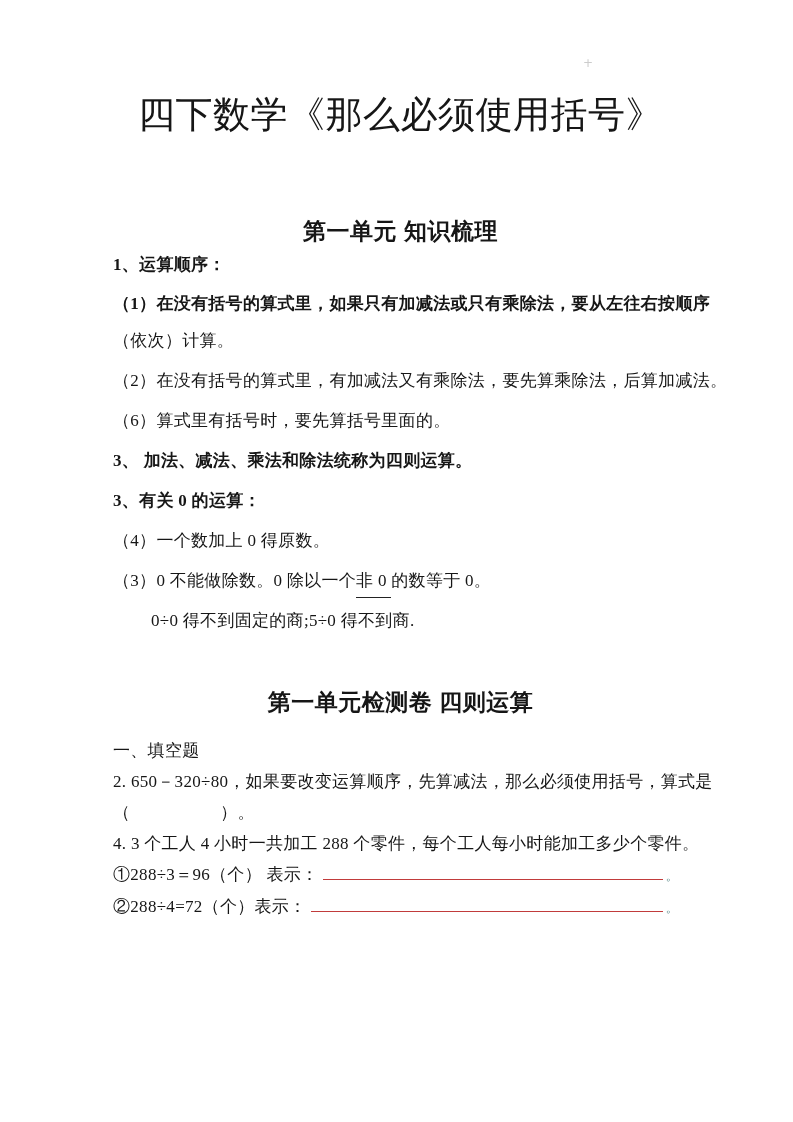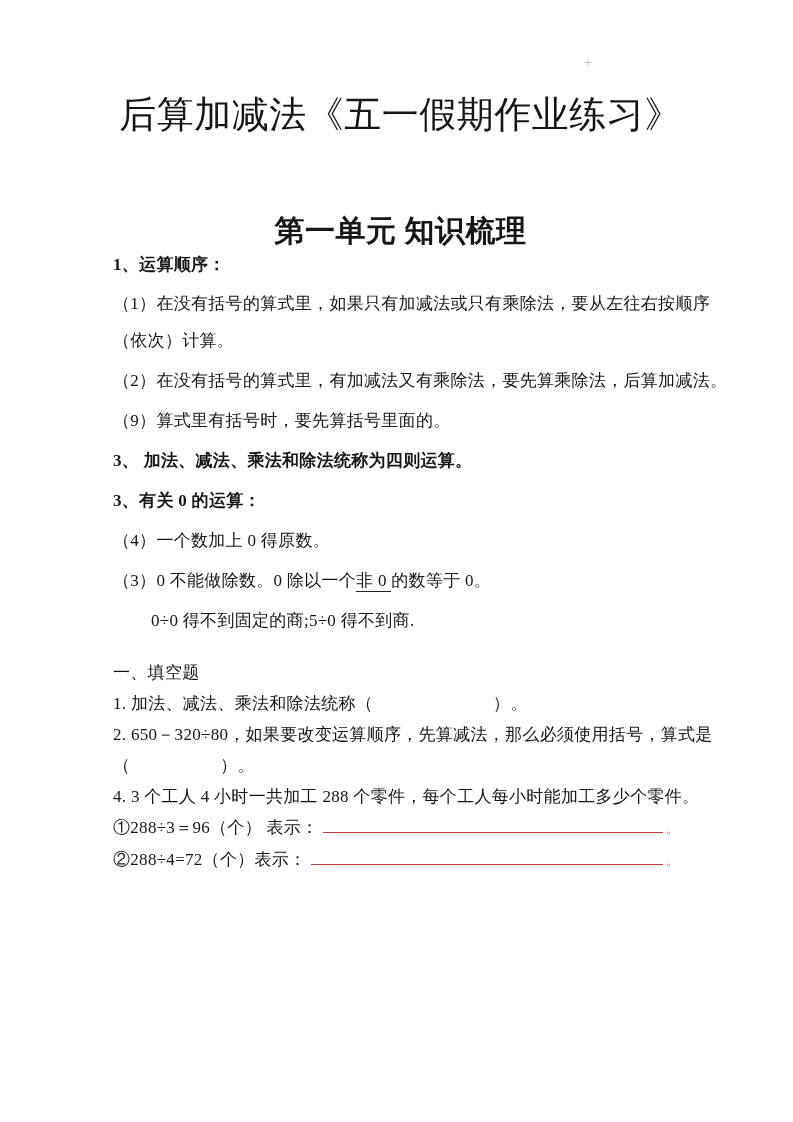--- a/index.html
+++ b/index.html
@@ -29,22 +29,22 @@
     font-size: 37px;
     line-height: 50px;
     font-weight: 400;
     text-align: center;
     white-space: nowrap;
     letter-spacing: 0.5px;
   }
 
   .sec-heading {
     margin: 0;
-    font-family: Liberation Serif, serif;
-    font-size: 30px;
+    font-family: Liberation Sans, sans-serif;
+    font-size: 23px;
     line-height: 30px;
     font-weight: 700;
     text-align: center;
     letter-spacing: 0.5px;
   }
   #heading-knowledge { margin-top: 76px; }
   #heading-test { margin-top: 48px; }
 
   .kline {
     font-size: 17px;
@@ -54,27 +54,27 @@
   }
   .tline {
     font-size: 17px;
     line-height: 31px;
     letter-spacing: 0.3px;
     white-space: nowrap;
   }
   #part-label { margin-top: 18px; }
 
   .bold { font-weight: 700; }
-  .mt2 { margin-top: 2px; }
+  .mt2 { margin-top: 2px; font-weight: bold; }
   .mt3 { margin-top: 3px; }
   .indent { padding-left: 38px; }
 
   .u {
     border-bottom: 1px solid #222222;
-    padding-bottom: 1px;
+    padding-bottom: 7px;
   }
 
   .blank { display: inline-block; }
   .blank-q1 { width: 120px; }
   .blank-q2 { width: 90px; }
   .blank-q3 { width: 110px; }
 
   .ansline {
     display: inline-block;
     border-bottom: 1.5px solid var(--answer-line, #c13b3b);
@@ -89,43 +89,41 @@
     margin-left: 2px;
   }
 </style>
 </head>
 <body>
 
 <div class="page">
   <div class="corner-mark">+</div>
   <div class="content">
 
-    <h1 class="doc-title">后算加减法《五一假期作业练习》</h1>
+    <h1 class="doc-title">四下数学《那么必须使用括号》</h1>
 
     <h2 class="sec-heading" id="heading-knowledge">第一单元 知识梳理</h2>
 
     <div class="kline bold">1、运算顺序：</div>
     <div class="kline mt2">（1）在没有括号的算式里，如果只有加减法或只有乘除法，要从左往右按顺序</div>
     <div class="kline">（依次）计算。</div>
     <div class="kline mt3">（2）在没有括号的算式里，有加减法又有乘除法，要先算乘除法，后算加减法。</div>
-    <div class="kline mt3">（9）算式里有括号时，要先算括号里面的。</div>
+    <div class="kline mt3">（6）算式里有括号时，要先算括号里面的。</div>
     <div class="kline mt3 bold">3、 加法、减法、乘法和除法统称为四则运算。</div>
     <div class="kline mt3 bold">3、有关 0 的运算：</div>
     <div class="kline mt3">（4）一个数加上 0 得原数。</div>
     <div class="kline mt3">
       <span>（3）0 不能做除数。0 除以一个</span><span class="u">非 0 </span><span>的数等于 0。</span>
     </div>
     <div class="kline mt3 indent">0÷0 得不到固定的商;5÷0 得不到商.</div>
 
+    <h2 class="sec-heading" id="heading-test">第一单元检测卷 四则运算</h2>
 
     <div class="tline" id="part-label">一、填空题</div>
 
-    <div class="tline">
-      <span>1. 加法、减法、乘法和除法统称（</span><span class="blank blank-q1"></span><span>）。</span>
-    </div>
 
     <div class="tline">2. 650－320÷80，如果要改变运算顺序，先算减法，那么必须使用括号，算式是</div>
     <div class="tline">
       <span>（</span><span class="blank blank-q2"></span><span>）。</span>
     </div>
 
 
     <div class="tline">4. 3 个工人 4 小时一共加工 288 个零件，每个工人每小时能加工多少个零件。</div>
 
     <div class="tline">

